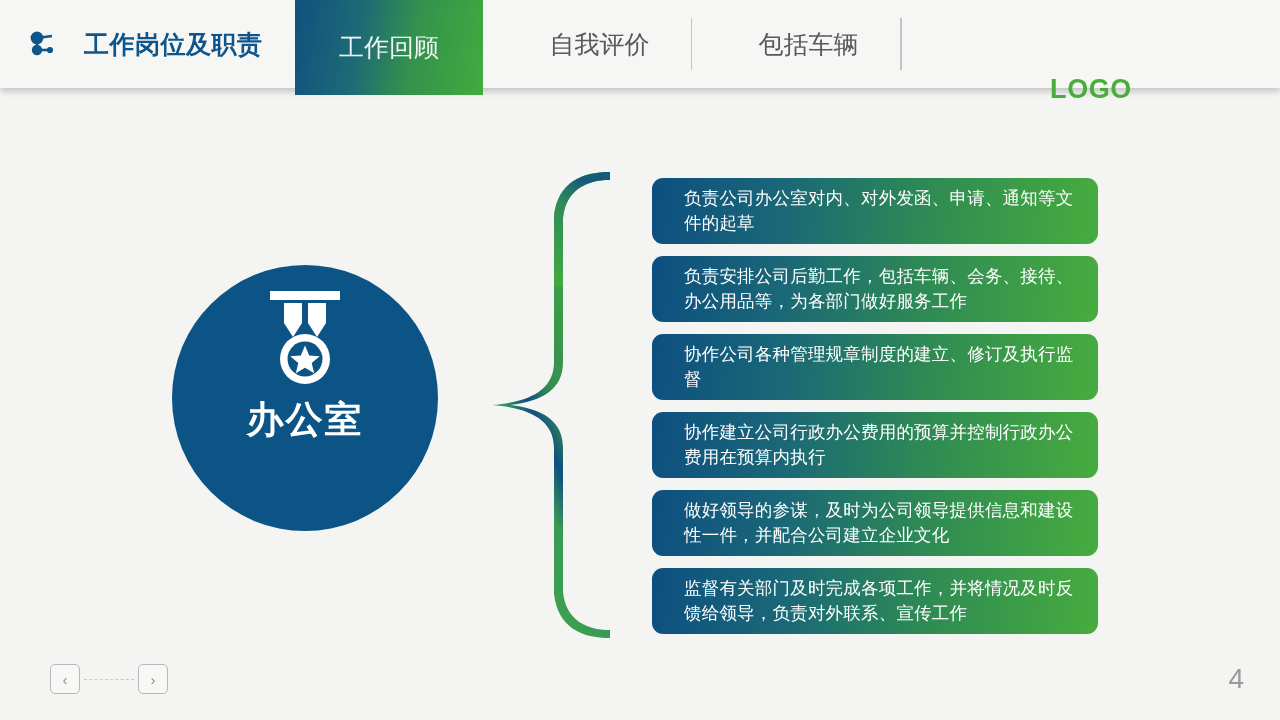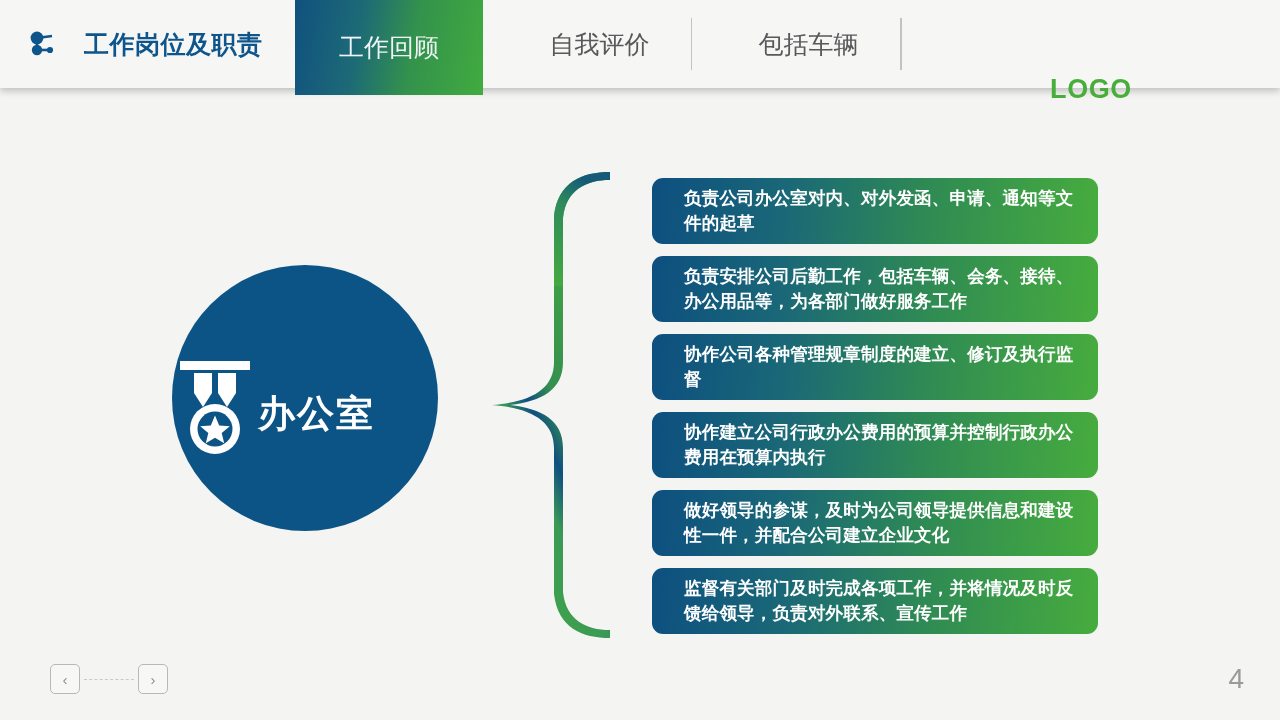--- a/index.html
+++ b/index.html
@@ -112,21 +112,21 @@
   
   .role-circle {
     position: absolute;
     left: 172px;
     top: 177px;
     width: 266px;
     height: 266px;
     border-radius: 50%;
     background: #0d5486;
     display: flex;
-    flex-direction: row;
+    flex-direction: column;
     align-items: center;
     justify-content: flex-start;
     padding-top: 26px;
     box-sizing: border-box;
   }
   .medal-icon { display: block; width: 86px; height: 100px; }
   .role-title {
     margin-top: 6px;
     text-align: center;
     color: #ffffff;
@@ -144,21 +144,20 @@
     width: 130px;
     height: 478px;
   }
 
   
   .items {
     position: absolute;
     left: 652px;
     top: 90px;
     width: 446px;
-    font-weight: bold;
   }
   .item-box {
     width: 446px;
     height: 66px;
     border-radius: 11px;
     margin-bottom: 12px;
     background: linear-gradient(95deg, #0d4f80 0%, #1a6877 30%, #2f8b53 62%, #47ac3e 100%);
     display: flex;
     align-items: center;
     box-sizing: border-box;

